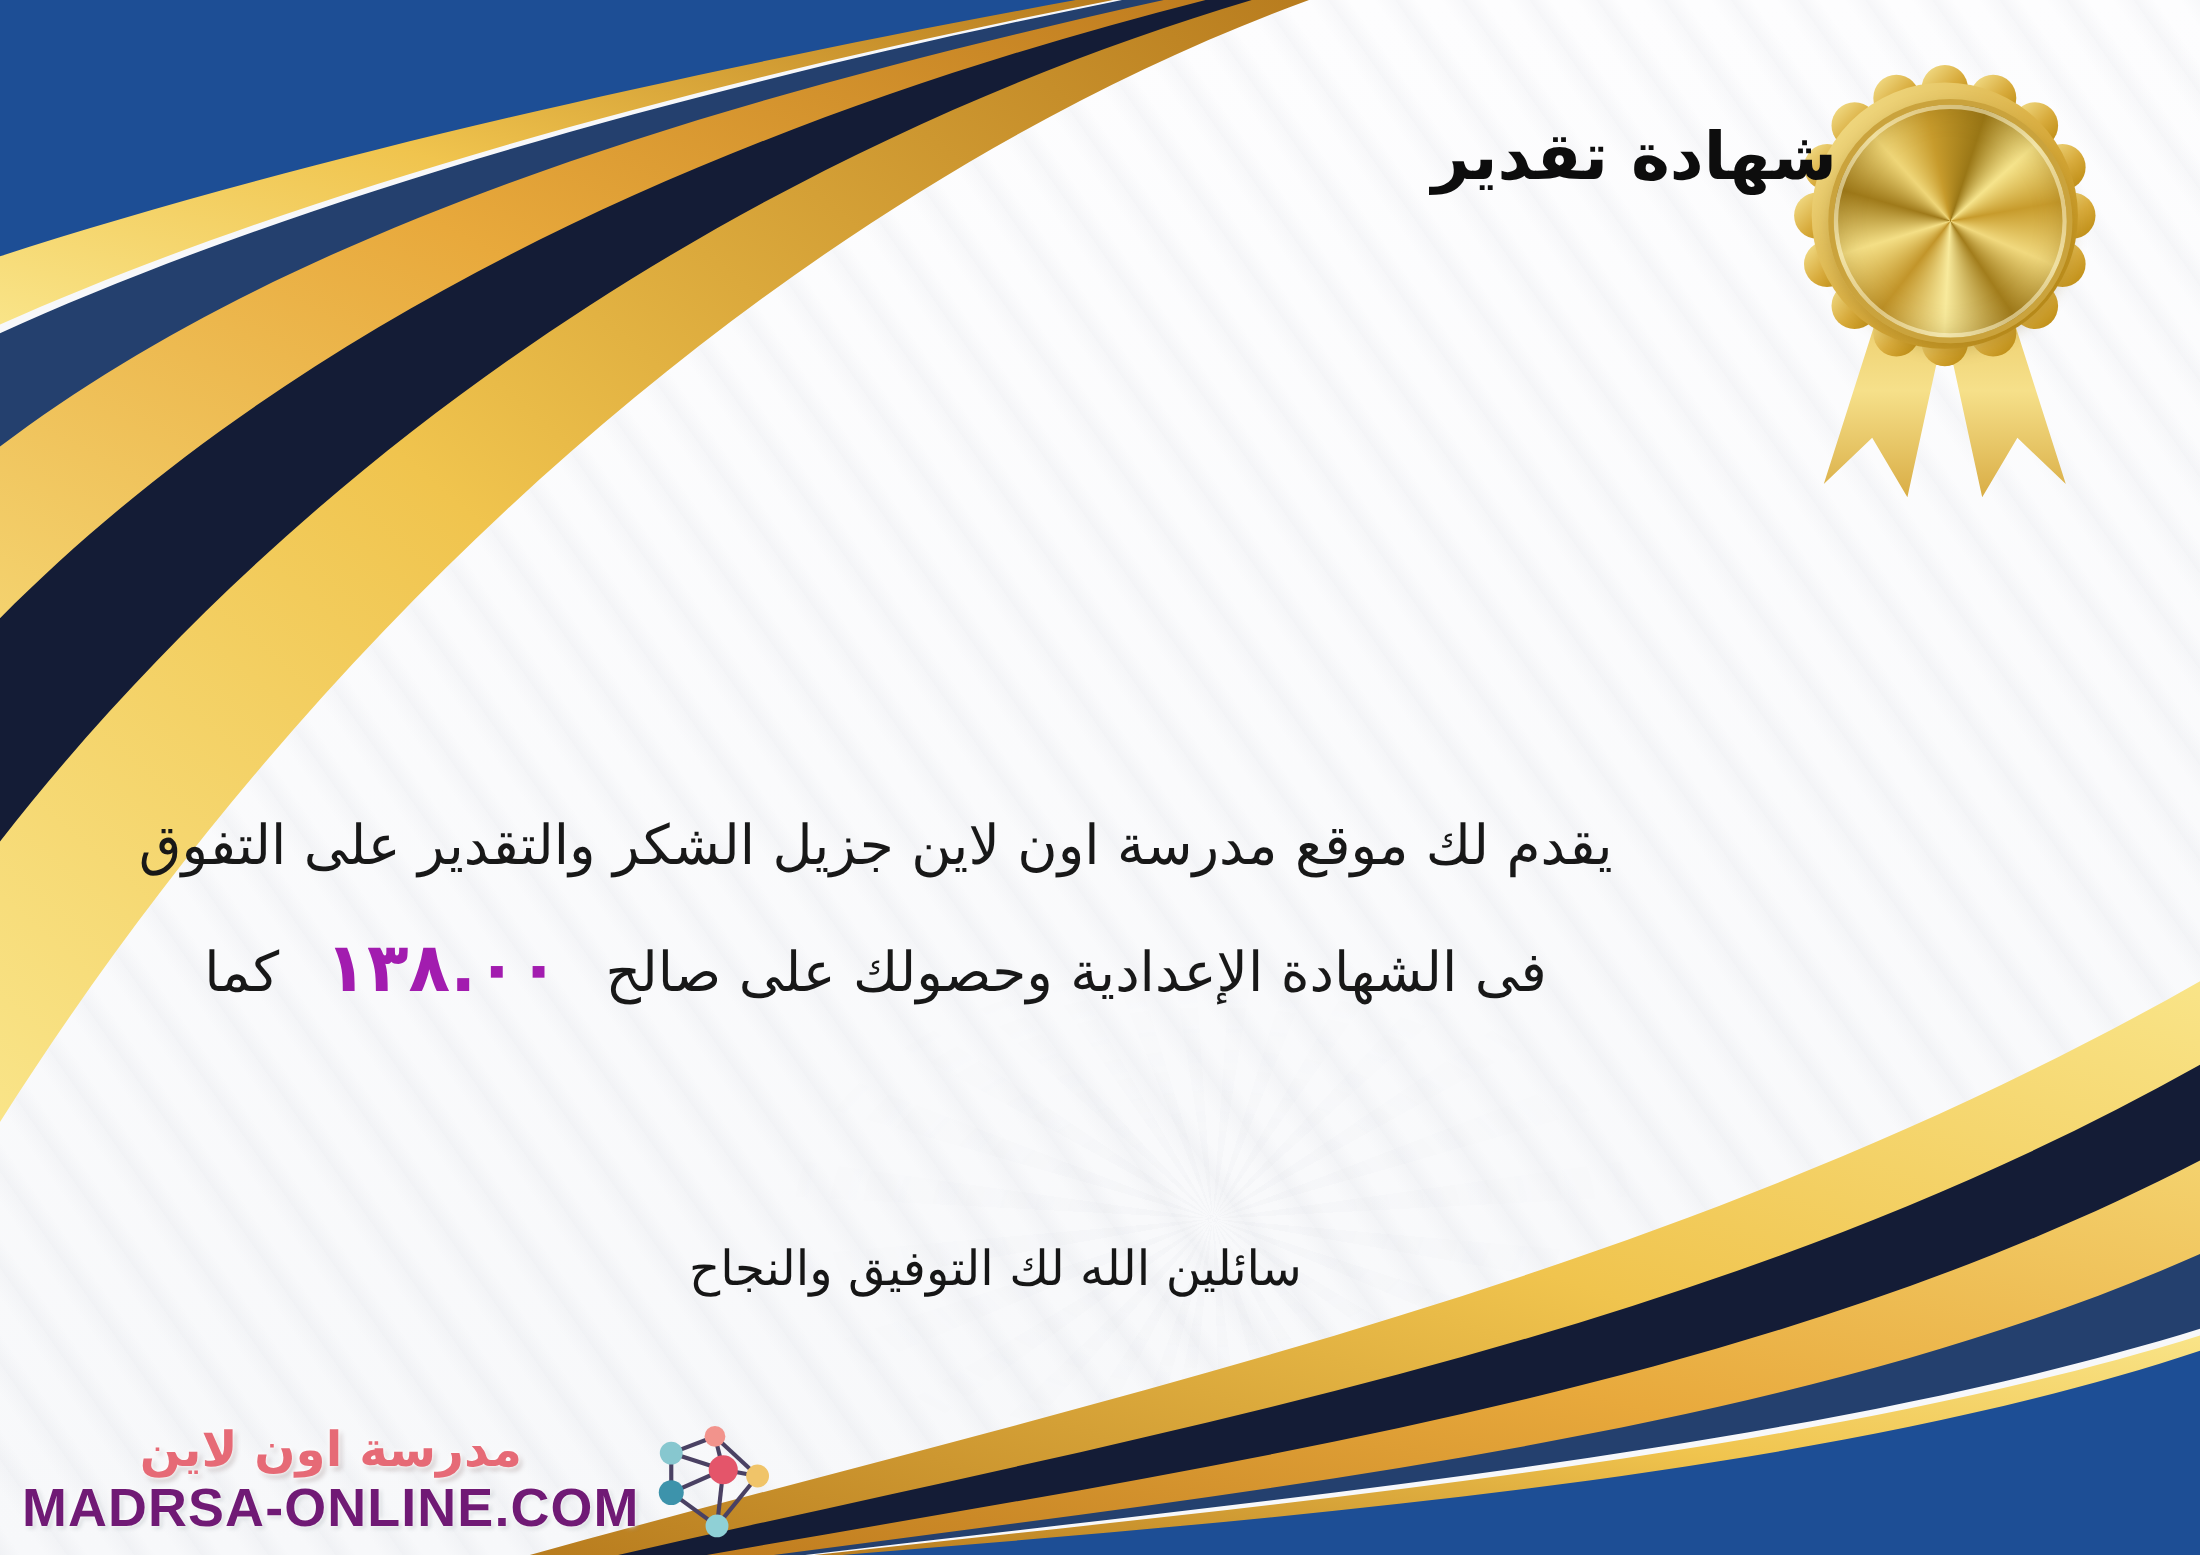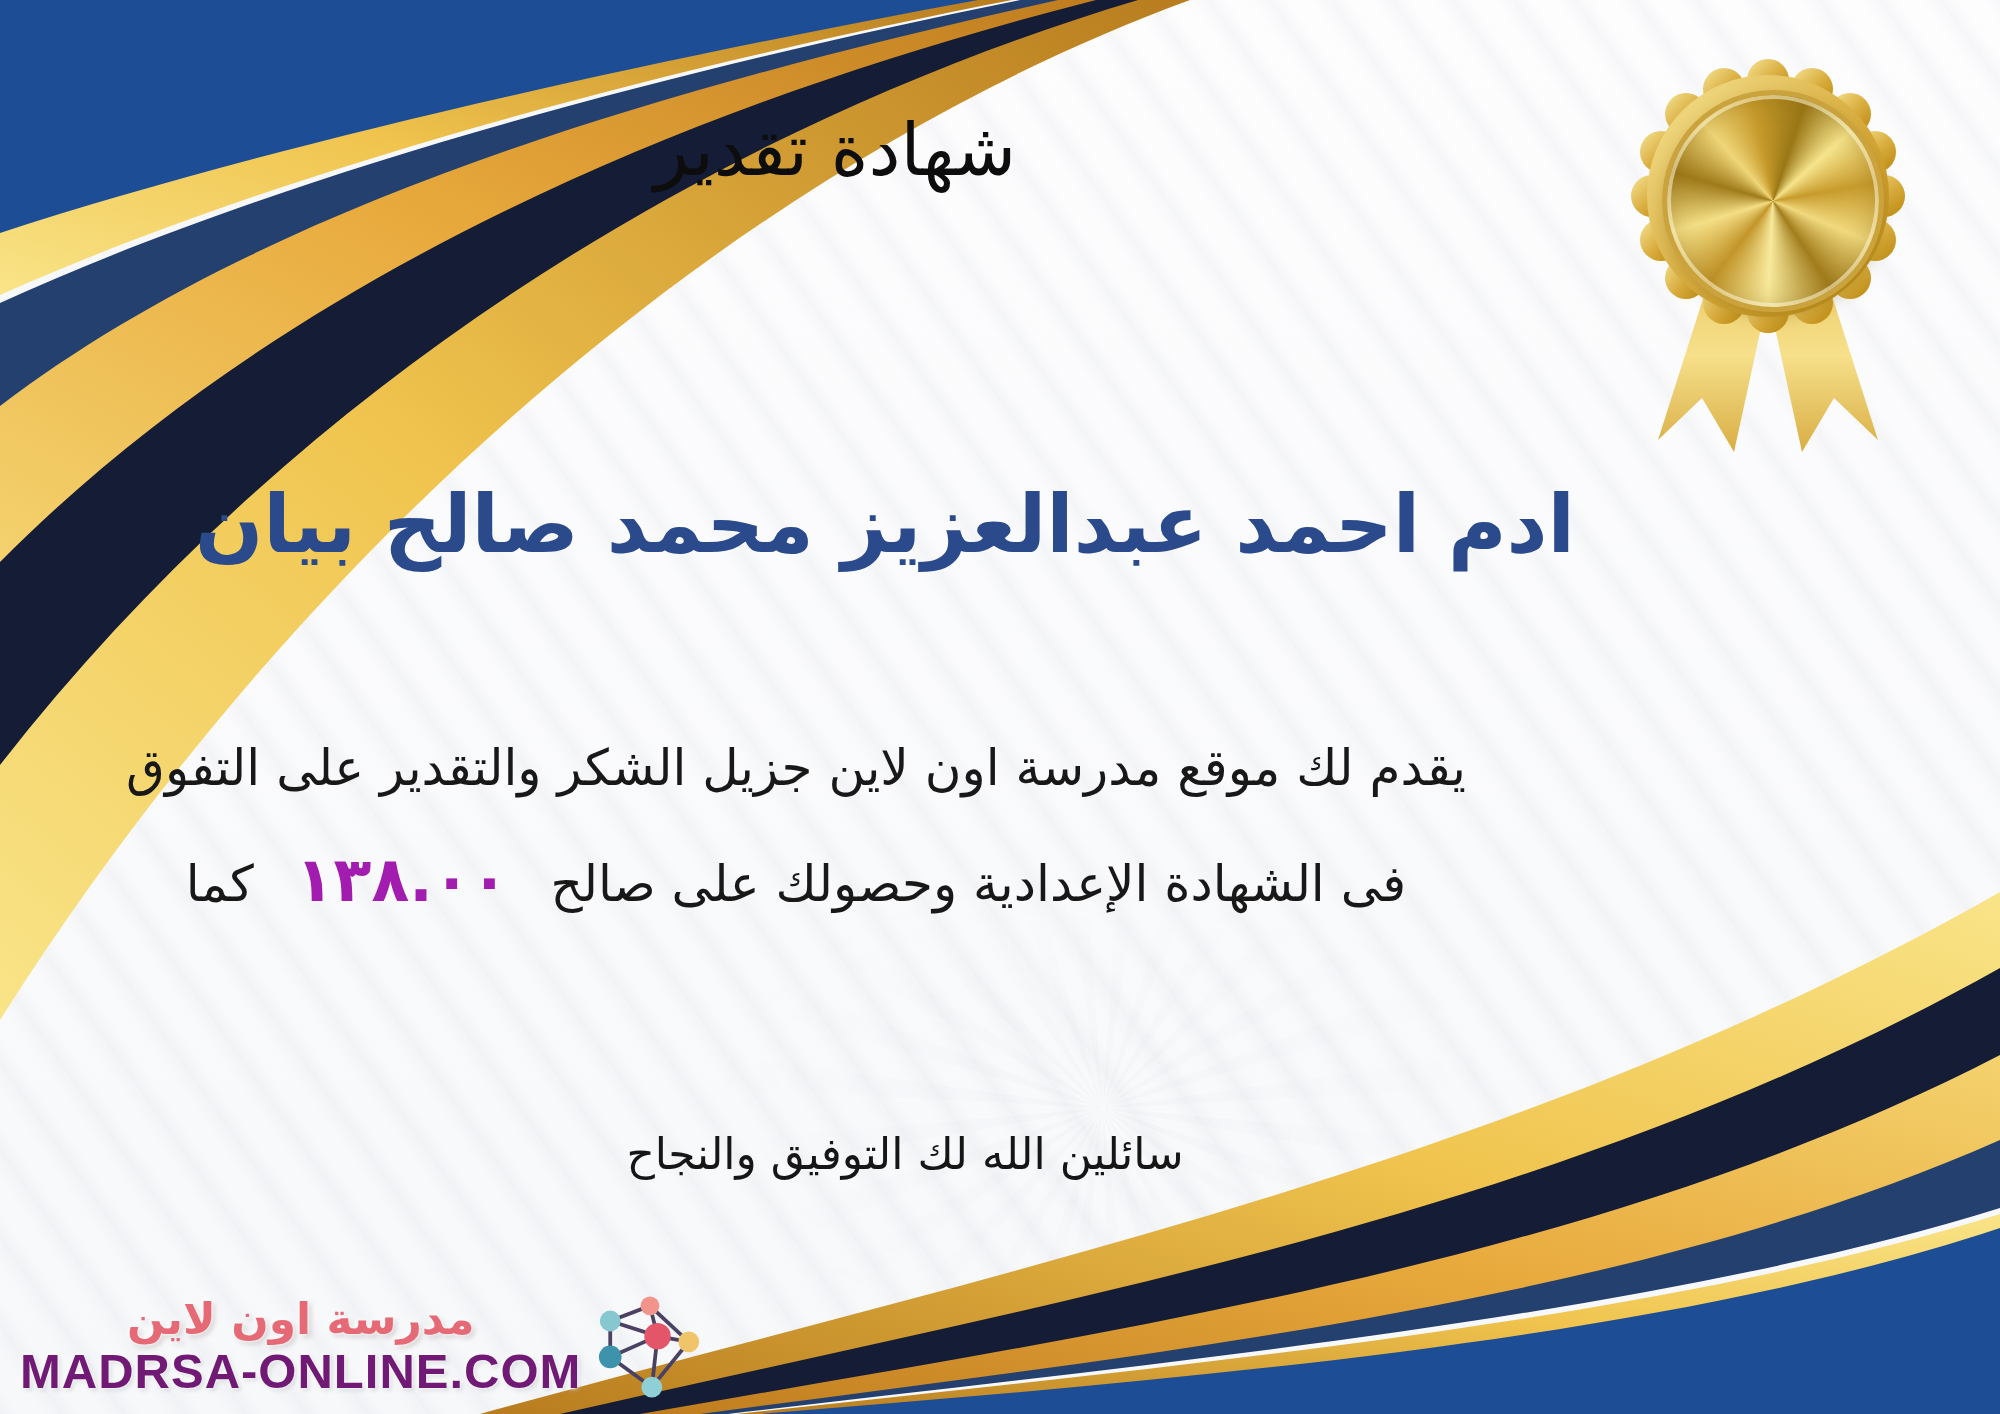--- a/index.html
+++ b/index.html
@@ -25,22 +25,22 @@
         rgba(175,180,195,0.10) 0deg 5deg, rgba(255,255,255,0) 5deg 13deg);
     -webkit-mask:radial-gradient(closest-side at 55% 60%, #000, transparent 78%);
             mask:radial-gradient(closest-side at 55% 60%, #000, transparent 78%);
     opacity:.5;
   }
   svg.corners{position:absolute;inset:0;}
 
   
   .title{
     position:absolute;top:108px;left:0;width:1670px;
-    text-align:center;direction:rtl;
-    font-size:72px;font-weight:400;color:#0d0d0d;
+    direction:rtl;
+    font-size:60px;font-weight:700;color:#0d0d0d;
     letter-spacing:0;
   }
   .student{
     position:absolute;top:478px;left:0;width:1770px;
     text-align:center;direction:rtl;
     font-size:80px;font-weight:bold;color:#2b4a8b;
   }
   .bodytext{
     position:absolute;top:712px;left:0;width:1592px;
     text-align:center;direction:rtl;
@@ -189,21 +189,20 @@
         <circle cx="222" cy="64" r="21"></circle>
           <circle cx="247" cy="102" r="21"></circle>
         <circle cx="140" cy="146" r="121"></circle>
       </g>
     </svg>
     <div class="medal-face"></div>
   </div>
 
   <div class="title">شهادة تقدير</div>
 
-  <div class="student">ادم احمد عبدالعزيز محمد صالح بيان</div>
 
   <div class="bodytext">
     <div>يقدم لك موقع مدرسة اون لاين جزيل الشكر  والتقدير على التفوق</div>
     <div>
       <span>فى الشهادة الإعدادية وحصولك على صالح</span><span class="score">١٣٨.٠٠</span><span>كما</span>
     </div>
   </div>
 
   <div class="closing">سائلين الله لك التوفيق  والنجاح</div>
 

